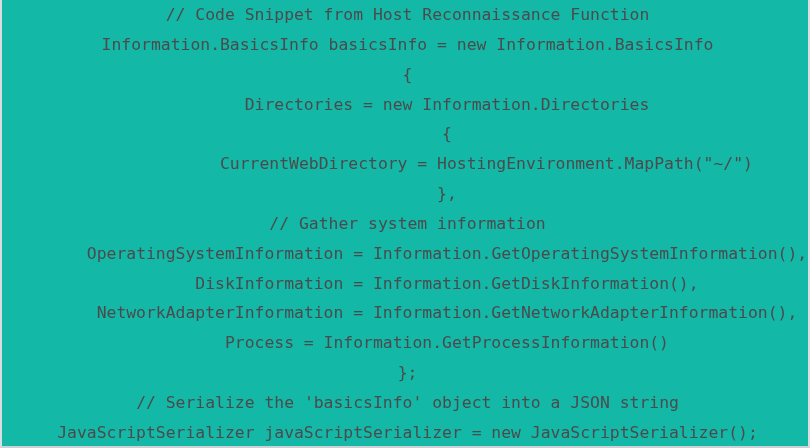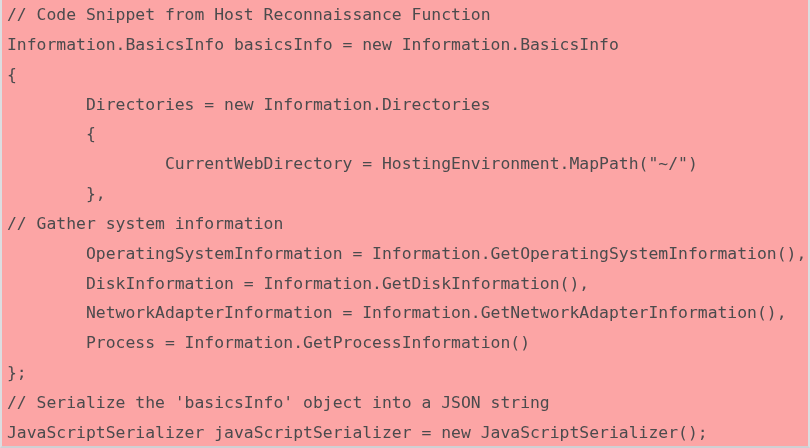--- a/index.html
+++ b/index.html
@@ -4,27 +4,28 @@
 <style>
   html, body {
     margin: 0;
     padding: 0;
     background: #ffffff;
   }
   #code-block {
     width: 810px;
     height: 448px;
     box-sizing: border-box;
-    background: #fca5a5;
+    background: #14b8a6;
     border-left: 2px solid #dcdde0;
     border-right: 2px solid #dcdde0;
     border-bottom: 2px solid #cfd0d3;
     border-top: none;
     overflow: hidden;
     position: relative;
+    text-align: center;
   }
   #code-lines {
     margin: 0;
     padding: 0;
     font-family: "DejaVu Sans Mono", "Liberation Mono", monospace;
     font-size: 16.4px;
     line-height: 29.85px;
     color: #4b4b4d;
     white-space: pre;
     letter-spacing: 0px;

